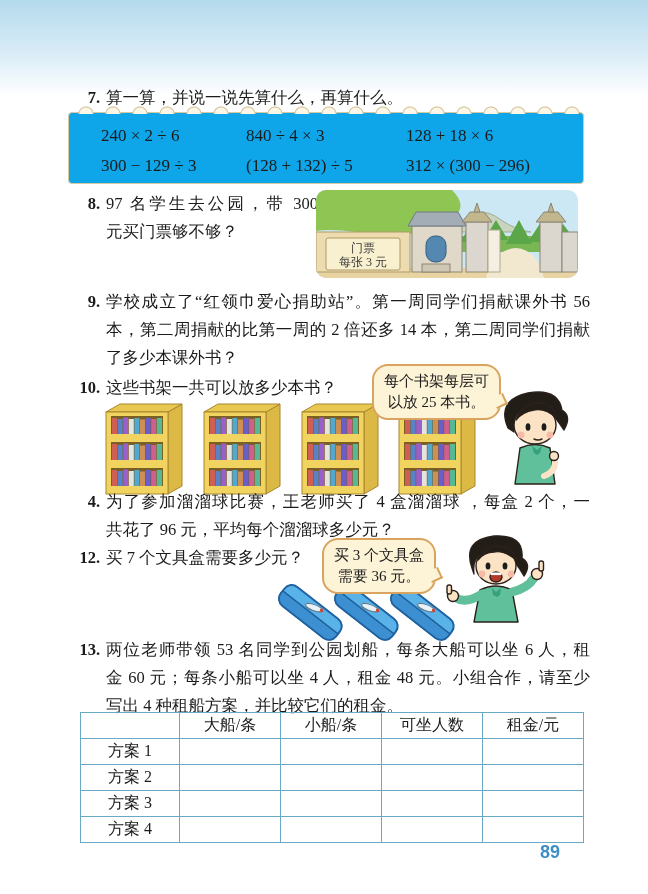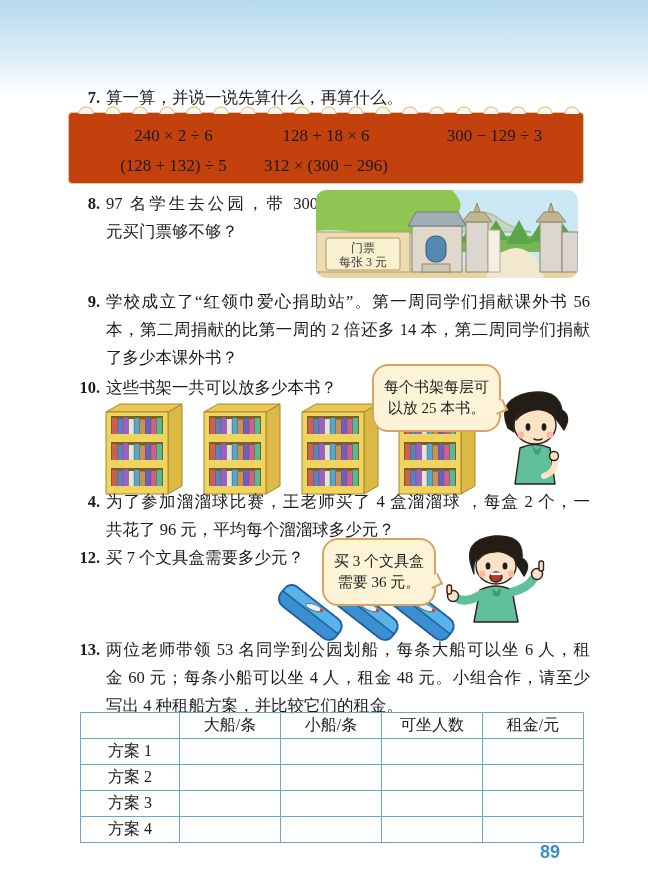--- a/index.html
+++ b/index.html
@@ -11,39 +11,39 @@
     background:linear-gradient(180deg,#b4daed 0%,#d9ecf7 55%,#ffffff 100%);}
   
   .ex{position:absolute;display:flex;font-size:16.5px;line-height:28px;}
   .num{flex:0 0 30px;text-align:right;padding-right:6px;font-weight:bold;white-space:nowrap;}
   .txt{flex:1 1 auto;}
   .line{white-space:nowrap;}
   .wrapline{white-space:normal;}
   .just{white-space:normal;text-align:justify;text-align-last:justify;}
   
   .ex7-box{position:absolute;left:68px;top:112px;width:514px;height:70px;
-    background:#c2410c;border:1px solid #d9c9a0;border-radius:4px;text-align:center;}
+    background:#0ea5e9;border:1px solid #d9c9a0;border-radius:4px;}
   .scallops{position:absolute;top:-8px;left:4px;right:4px;height:9px;
     background-image:
       radial-gradient(circle at 13px 9px,#fbf6e7 6px,rgba(0,0,0,0) 6.8px),
       radial-gradient(circle at 13px 9px,#d9c9a0 7.2px,rgba(0,0,0,0) 8px);
     background-size:27px 9px;background-repeat:repeat-x;}
   .exprs{display:grid;grid-template-columns:145px 160px auto;
     padding:12px 0 0 32px;row-gap:8px;font-size:17px;line-height:22px;}
   .expr{white-space:nowrap;}
   
   .gate{position:absolute;left:316px;top:190px;}
   .gtext{font-size:12px;fill:#3a3a3a;text-anchor:middle;font-family:inherit;}
   .shelves{position:absolute;left:92px;top:400px;}
   .boy1{position:absolute;left:488px;top:386px;}
   .boy2{position:absolute;left:438px;top:532px;}
   .pboxes{position:absolute;left:278px;top:574px;}
   
   .bubble{position:absolute;background:#fdf3d6;border:2px solid #d9a45f;border-radius:16px;
-    padding:11px 10px;font-size:15px;line-height:21px;text-align:center;z-index:3;}
+    padding:5px 10px;font-size:15px;line-height:21px;text-align:center;z-index:3;}
   .bubble::after{content:"";position:absolute;width:10px;height:10px;background:#fdf3d6;
     border-right:2px solid #d9a45f;border-bottom:2px solid #d9a45f;
     transform:rotate(-25deg);right:-7px;top:55%;}
   .bubble .line{white-space:nowrap;}
   
   .plan-table{position:absolute;left:80px;top:712px;border-collapse:collapse;
     font-size:16px;font-family:inherit;padding-left:28px;}
   .plan-table td,.plan-table th{border:1.5px solid #69a9c5;height:25px;padding:0;
     font-weight:normal;text-align:center;}
   .plan-table .c0{width:98px;}
@@ -96,20 +96,21 @@
     <span class="num">7.</span>
     <div class="txt">
       <div class="line">算一算，并说一说先算什么，再算什么。</div>
     </div>
   </div>
 
   <div class="ex7-box">
     <div class="scallops"></div>
     <div class="exprs">
       <span class="expr">240 × 2 ÷ 6</span>
+      <span class="expr">840 ÷ 4 × 3</span>
       <span class="expr">128 + 18 × 6</span>
       <span class="expr">300 − 129 ÷ 3</span>
       <span class="expr">(128 + 132) ÷ 5</span>
       <span class="expr">312 × (300 − 296)</span>
     </div>
   </div>
 
   <div class="ex" style="left:70px;top:190px;width:248px;">
     <span class="num">8.</span>
     <div class="txt" style="width:212px;">

